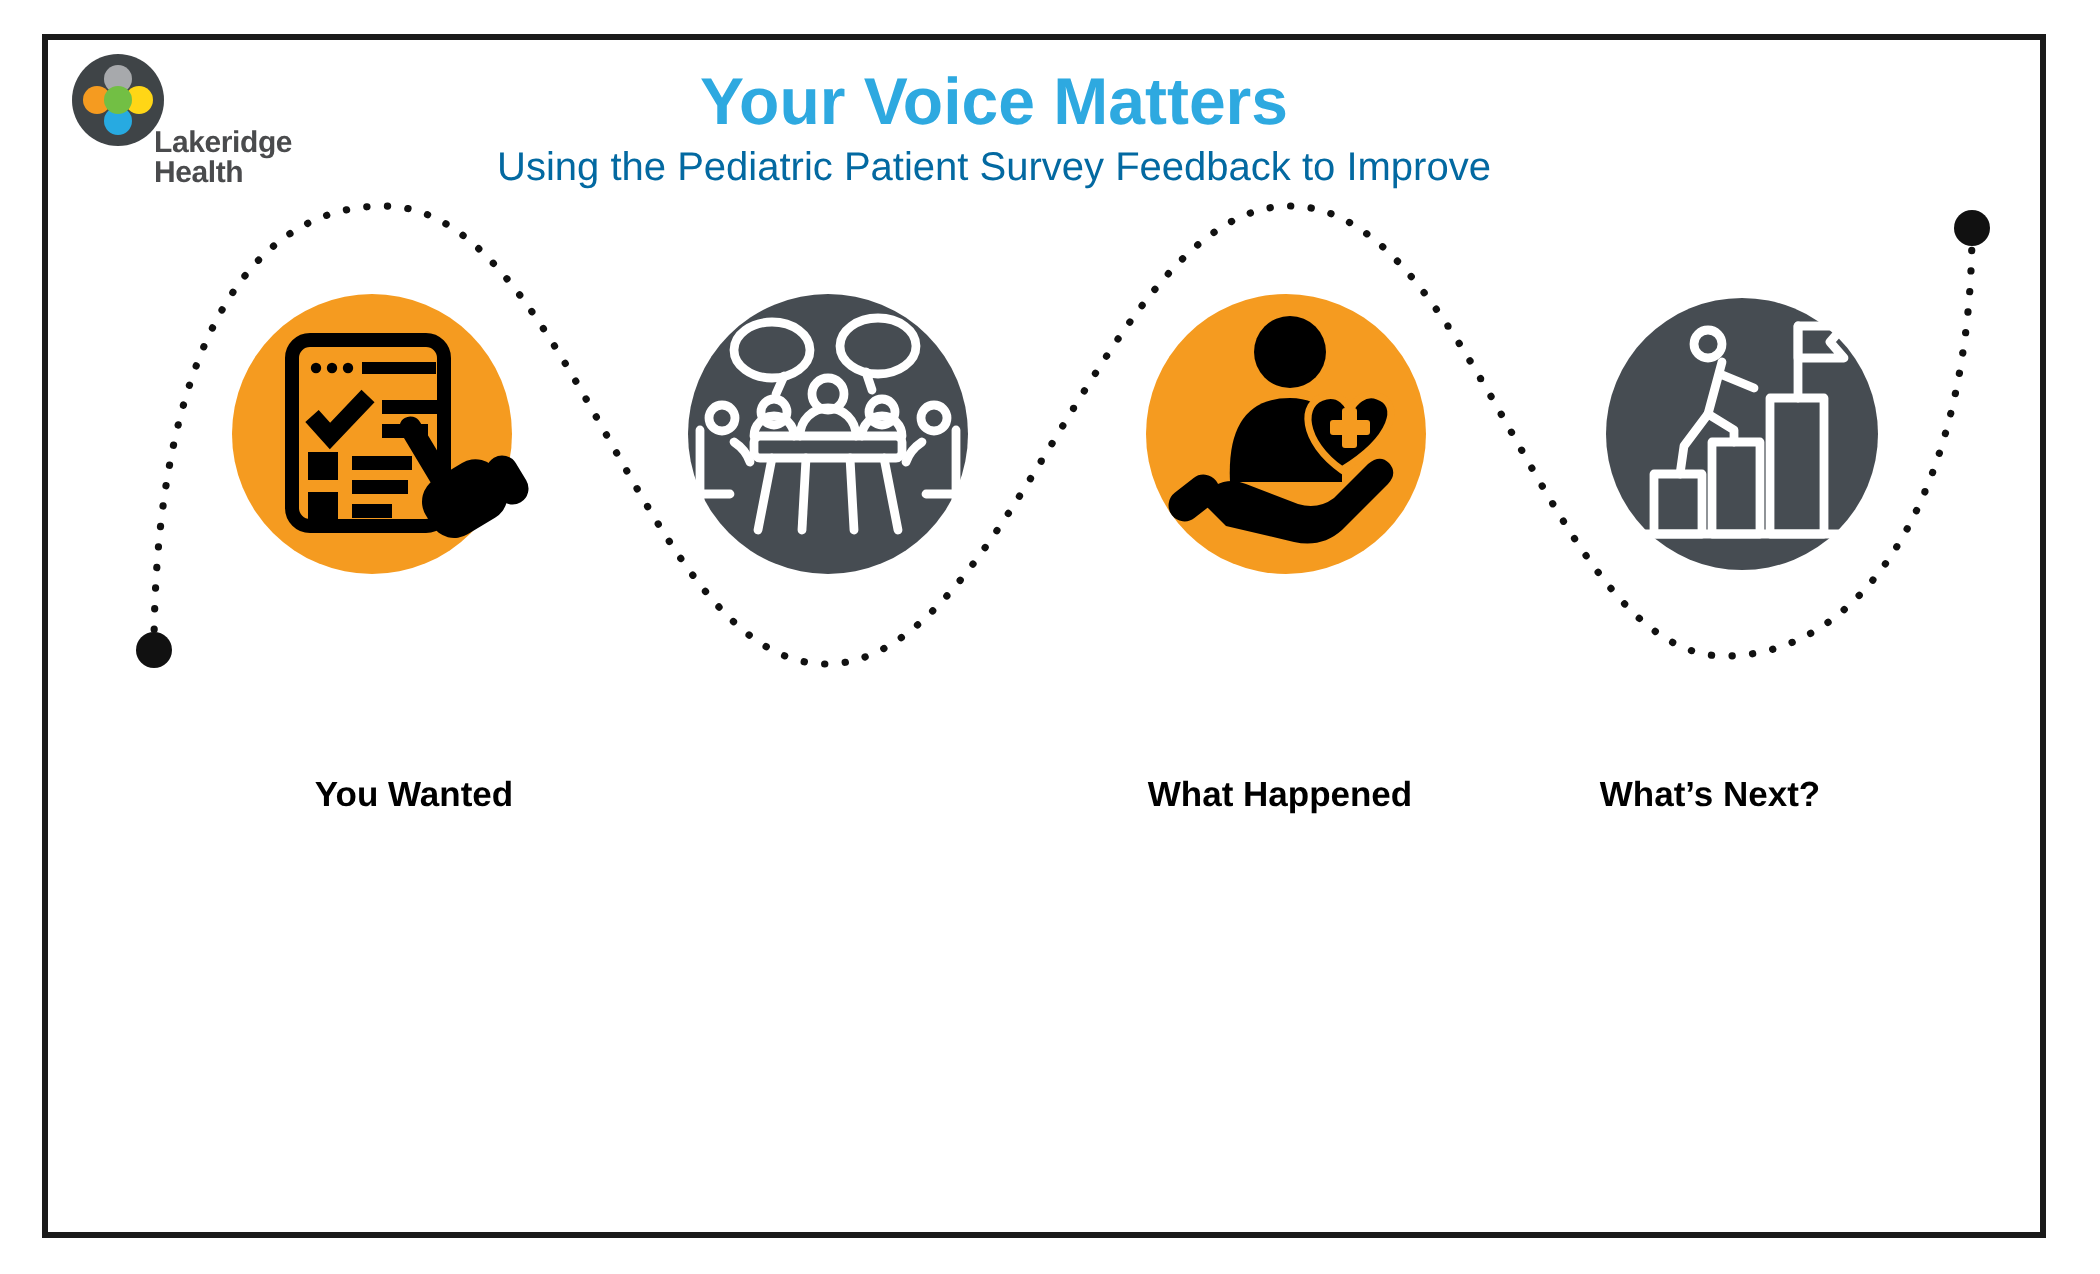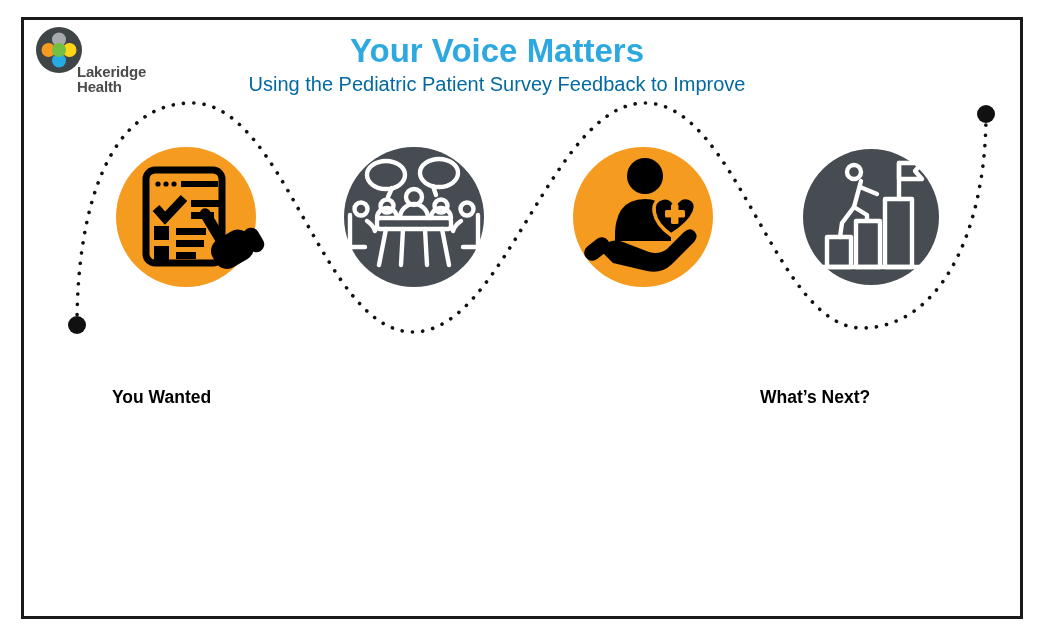--- a/index.html
+++ b/index.html
@@ -14,21 +14,21 @@
   .logo{position:absolute;left:36px;top:27px;display:flex;align-items:flex-end;}
   .logo-mark{width:46px;height:46px;}
   .logo-text{
     position:absolute;left:41px;top:37px;font-weight:bold;font-size:15px;
     line-height:15px;color:#4a4b4d;letter-spacing:-0.2px;
   }
   .title-wrap{position:absolute;left:21px;top:33px;width:952px;text-align:center;}
   .main-title{font-size:33px;font-weight:bold;color:#2ea9e0;margin:0;line-height:36px;}
   .subtitle{font-size:20px;color:#0369a1;margin:3px 0 0 0;line-height:24px;}
   .overlay{position:absolute;left:0;top:0;width:1050px;height:637px;}
-  .col{position:absolute;top:386px;display:flex;flex-direction:row;align-items:center;gap:9px;}
+  .col{position:absolute;top:386px;display:flex;flex-direction:column;align-items:center;gap:9px;}
   .col-heading{font-size:17.5px;font-weight:bold;color:#000000;text-align:center;line-height:22px;}
   .col-box{
     background:#a5ce3a;border-radius:26px;width:100%;box-sizing:border-box;
     min-height:93px;display:flex;align-items:center;justify-content:center;
     padding:10px 8px;
   }
   .col-box-text{
     font-size:13.4px;font-weight:bold;color:#000000;text-align:center;line-height:18.5px;
   }
   .c1{left:112px;width:190px;}
@@ -151,18 +151,19 @@
       </g>
     </g>
   </svg>
 
   <div class="col c1">
     <div class="col-heading">You Wanted</div>
   </div>
 
 
   <div class="col c3">
+    <div class="col-heading">What Happened</div>
   </div>
 
   <div class="col c4">
     <div class="col-heading">What’s Next?</div>
   </div>
 </div>
 
 </body></html>

